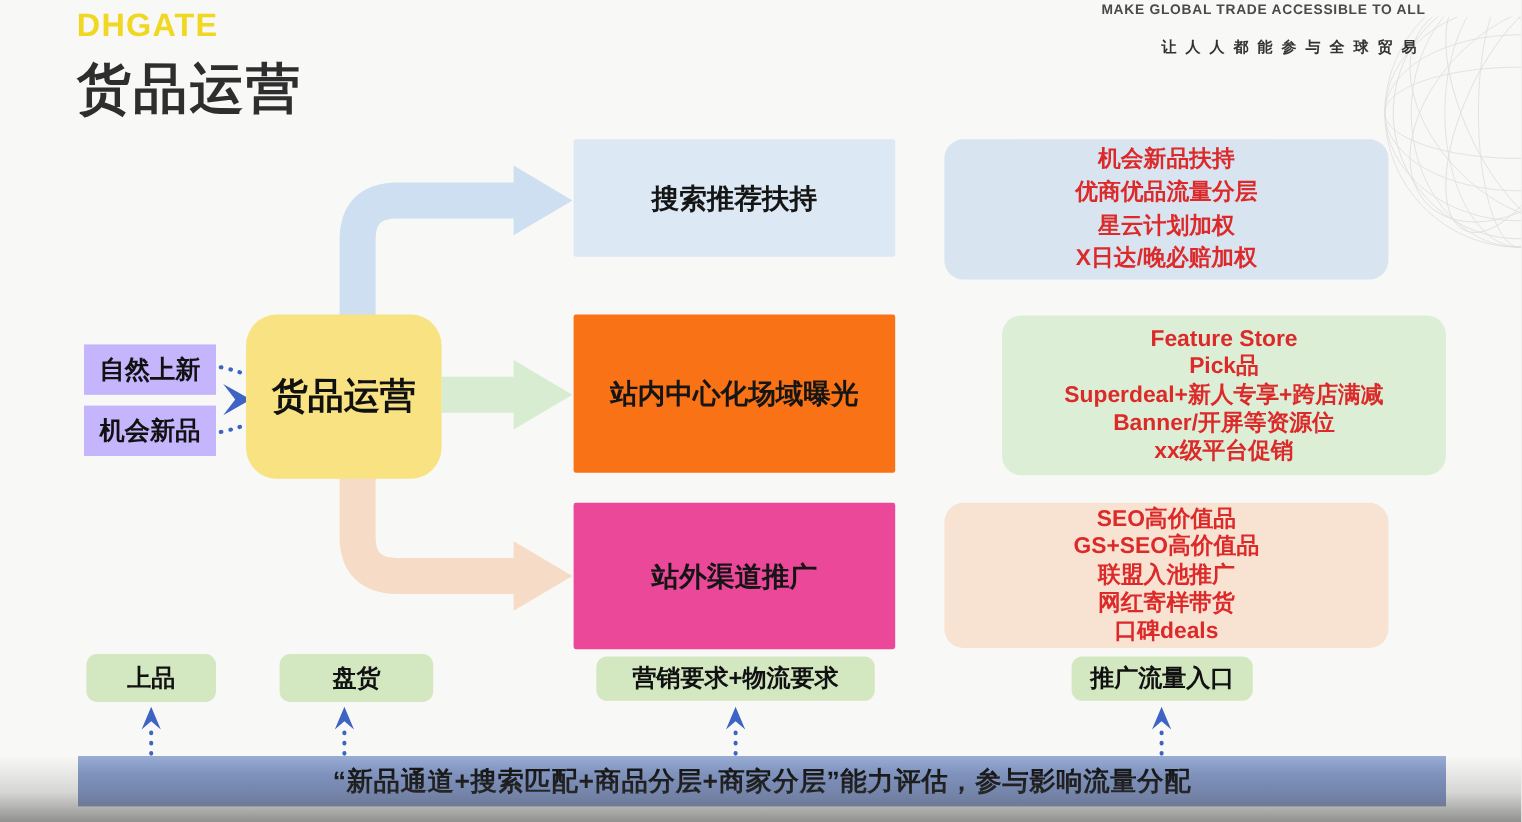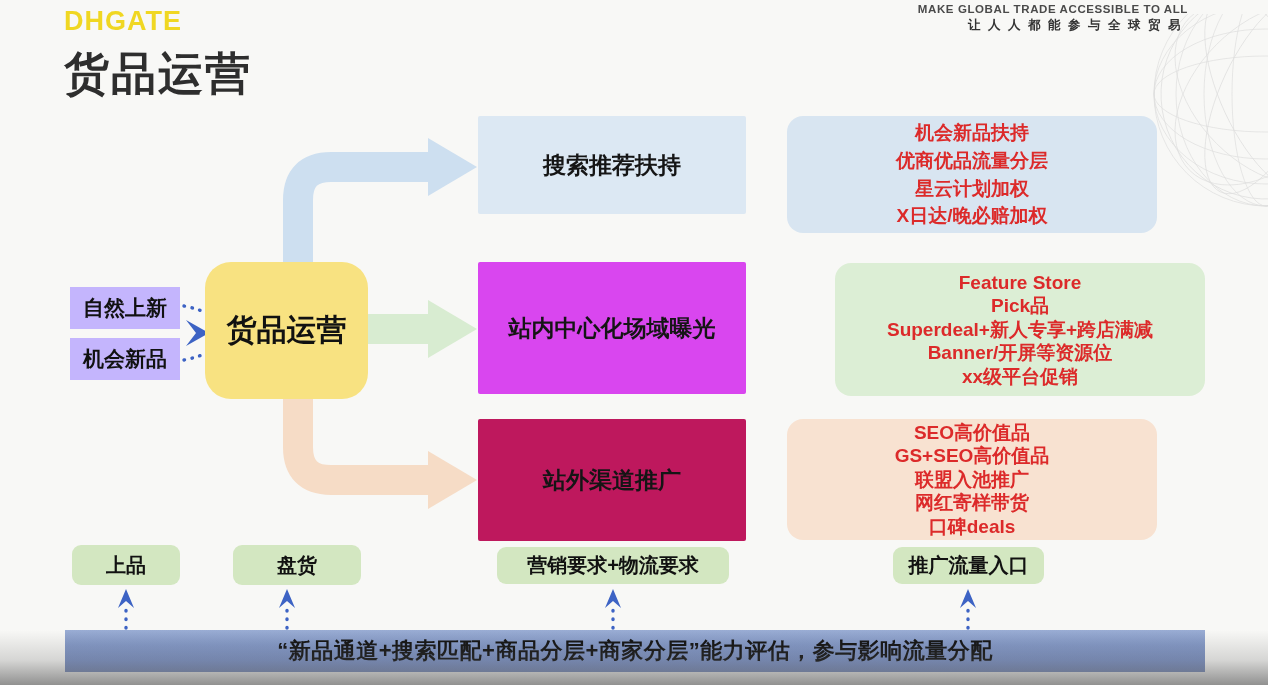--- a/index.html
+++ b/index.html
@@ -10,21 +10,21 @@
     color:#1a1a1a;
   }
   .abs{position:absolute;}
   
   .logo{
     left:64px;top:6px;font-size:27px;font-weight:900;letter-spacing:1px;
     color:#f0d722;font-style:normal;
   }
   .tagline{right:80px;top:2px;text-align:right;line-height:1.25;}
   .tagline .en{font-size:11.5px;color:#4a4a4a;letter-spacing:.6px;font-weight:600;}
-  .tagline .zh{font-size:12.5px;color:#333;letter-spacing:7.5px;font-weight:600;margin-top:2px;}
+  .tagline .zh{font-size:12.5px;color:#333;letter-spacing:7.5px;font-weight:600;margin-top:16px;}
   .page-title{left:64px;top:44px;font-size:45px;font-weight:900;color:#2e2e2e;letter-spacing:2px;}
   
   .globe{right:0;top:14px;pointer-events:none;}
   
   .src-box{
     width:110px;height:42px;background:#c4b5fd;display:flex;align-items:center;justify-content:center;
     font-size:21px;font-weight:800;color:#111;
   }
   .src-natural{left:70px;top:287px;}
   .src-opportunity{left:70px;top:338px;}
@@ -32,22 +32,22 @@
   .hub{
     left:205px;top:262px;width:163px;height:137px;background:#f8e281;border-radius:26px;
     display:flex;align-items:center;justify-content:center;font-size:30px;font-weight:900;color:#111;
   }
   
   .mid-box{
     left:478px;width:268px;display:flex;align-items:center;justify-content:center;
     font-size:23px;font-weight:800;color:#151515;border-radius:2px;
   }
   .mid-1{top:116px;height:98px;background:#dce8f3;}
-  .mid-2{top:262px;height:132px;background:#d946ef;}
-  .mid-3{top:419px;height:122px;background:#be185d;}
+  .mid-2{top:262px;height:132px;background:#f97316;}
+  .mid-3{top:419px;height:122px;background:#ec4899;}
   
   .detail-box{
     left:787px;width:370px;border-radius:16px;display:flex;flex-direction:column;
     align-items:center;justify-content:center;color:#dc2a2a;font-weight:800;font-size:19px;
     text-align:center;
   }
   .det-1{top:116px;height:117px;background:#d8e5f1;line-height:1.45;}
   .det-2{top:263px;height:133px;background:#dceed5;line-height:1.24;margin-left:48px;}
   .det-3{top:419px;height:121px;background:#f8e2d1;line-height:1.24;}
   

